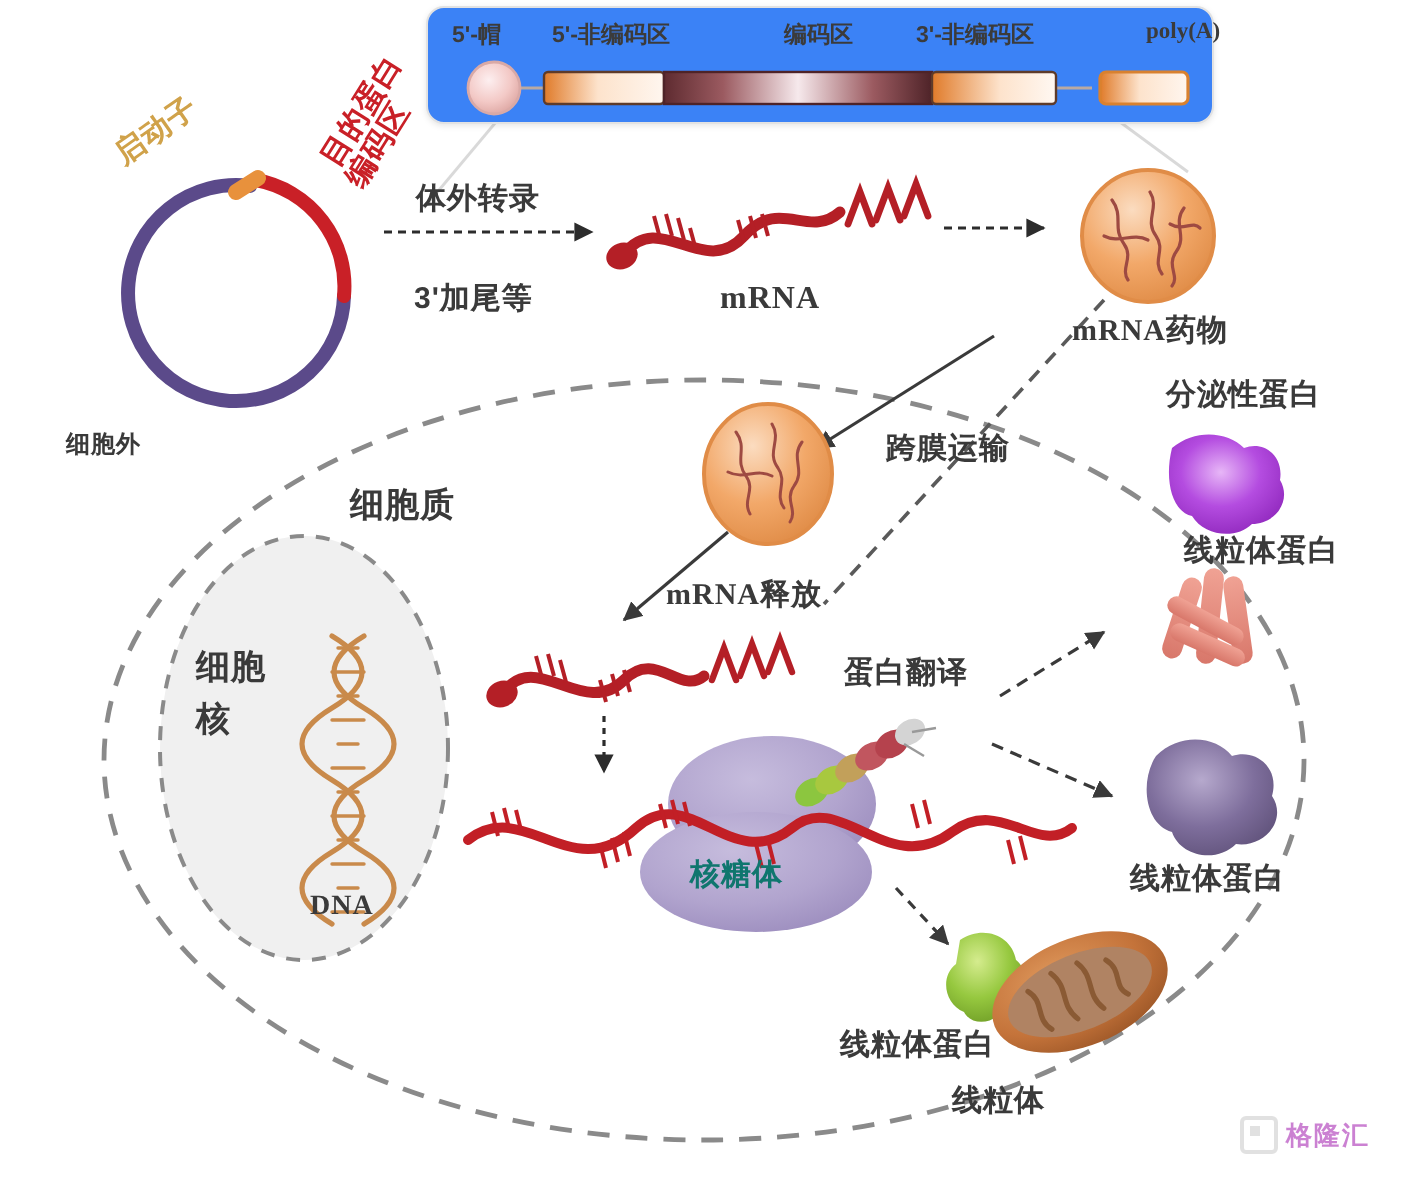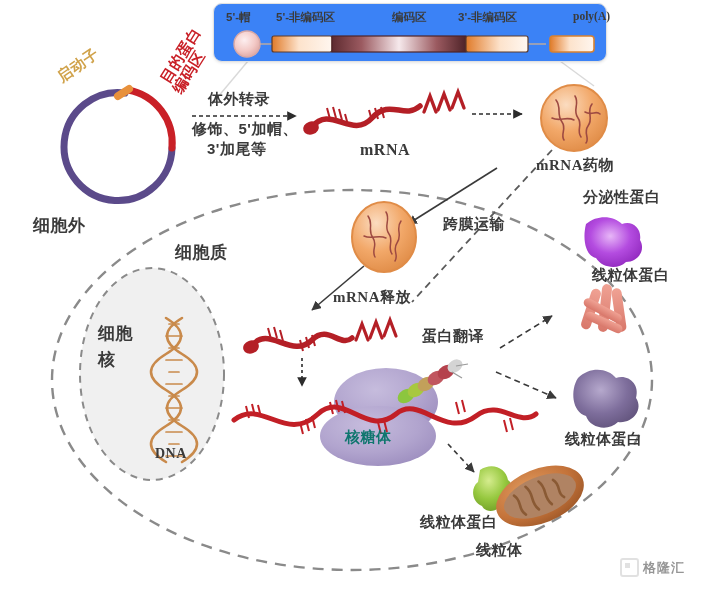--- a/index.html
+++ b/index.html
@@ -67,21 +67,21 @@
   #watermark .wm-mark::after {
     content: "";
     position: absolute;
     left: 3px; top: 3px;
     width: 5px; height: 5px;
     background: #c9c9c9;
   }
   #watermark .wm-text {
     font-size: 13px;
     font-weight: bold;
-    color: #404040;
+    color: #a21caf;
     letter-spacing: 1px;
   }
 </style>
 </head>
 <body>
 
 <div id="stage">
 
   <svg class="svg-layer" viewBox="0 0 705 589">
     <defs>
@@ -354,31 +354,30 @@
 
       <rect x="336" y="32" width="44" height="16" rx="3" fill="url(#gUTR)" stroke="#d9812f" stroke-width="1.6"></rect>
     </svg>
   </div>
 
   <div class="lbl" style="left:55px; top:56px; font-size:15px; color:#d0a24a; transform:rotate(-35deg);">启动子</div>
   <div class="lbl" style="left:150px; top:46px; font-size:15px; color:#c92027; transform:rotate(-58deg);">目的蛋白</div>
   <div class="lbl" style="left:166px; top:63px; font-size:15px; color:#c92027; transform:rotate(-58deg);">编码区</div>
 
   <div class="lbl" style="left:208px; top:90px; font-size:15px;text-align:center;">体外转录</div>
-  <div class="lbl" style="left:192px; top:120px; font-size:15px;">修饰、5'加帽、</div>
   <div class="lbl" style="left:207px; top:140px; font-size:15px;">3'加尾等</div>
 
   <div class="lbl lbl-serif" style="left:360px; top:141px; font-size:16px;">mRNA</div>
   <div class="lbl lbl-serif" style="left:536px; top:156px; font-size:15px;">mRNA药物</div>
 
   <div class="lbl" style="left:443px; top:215px; font-size:15px;">跨膜运输</div>
   <div class="lbl lbl-serif" style="left:333px; top:288px; font-size:15px;">mRNA释放</div>
   <div class="lbl" style="left:422px; top:327px; font-size:15px;">蛋白翻译</div>
 
-  <div class="lbl" style="left:33px; top:214px; font-size:17px;">细胞外</div>
+  <div class="lbl" style="left:33px; top:214px; font-size:12px;">细胞外</div>
   <div class="lbl" style="left:175px; top:241px; font-size:17px;">细胞质</div>
   <div class="lbl" style="left:98px; top:322px; font-size:17px;">细胞</div>
   <div class="lbl" style="left:98px; top:348px; font-size:17px;">核</div>
   <div class="lbl lbl-serif" style="left:155px; top:446px; font-size:14px;">DNA</div>
   <div class="lbl" style="left:345px; top:428px; font-size:15px; color:#0f766e;">核糖体</div>
 
   <div class="lbl" style="left:583px; top:188px; font-size:15px;">分泌性蛋白</div>
   <div class="lbl" style="left:592px; top:266px; font-size:15px;">线粒体蛋白</div>
   <div class="lbl" style="left:565px; top:430px; font-size:15px;">线粒体蛋白</div>
   <div class="lbl" style="left:420px; top:513px; font-size:15px;">线粒体蛋白</div>

